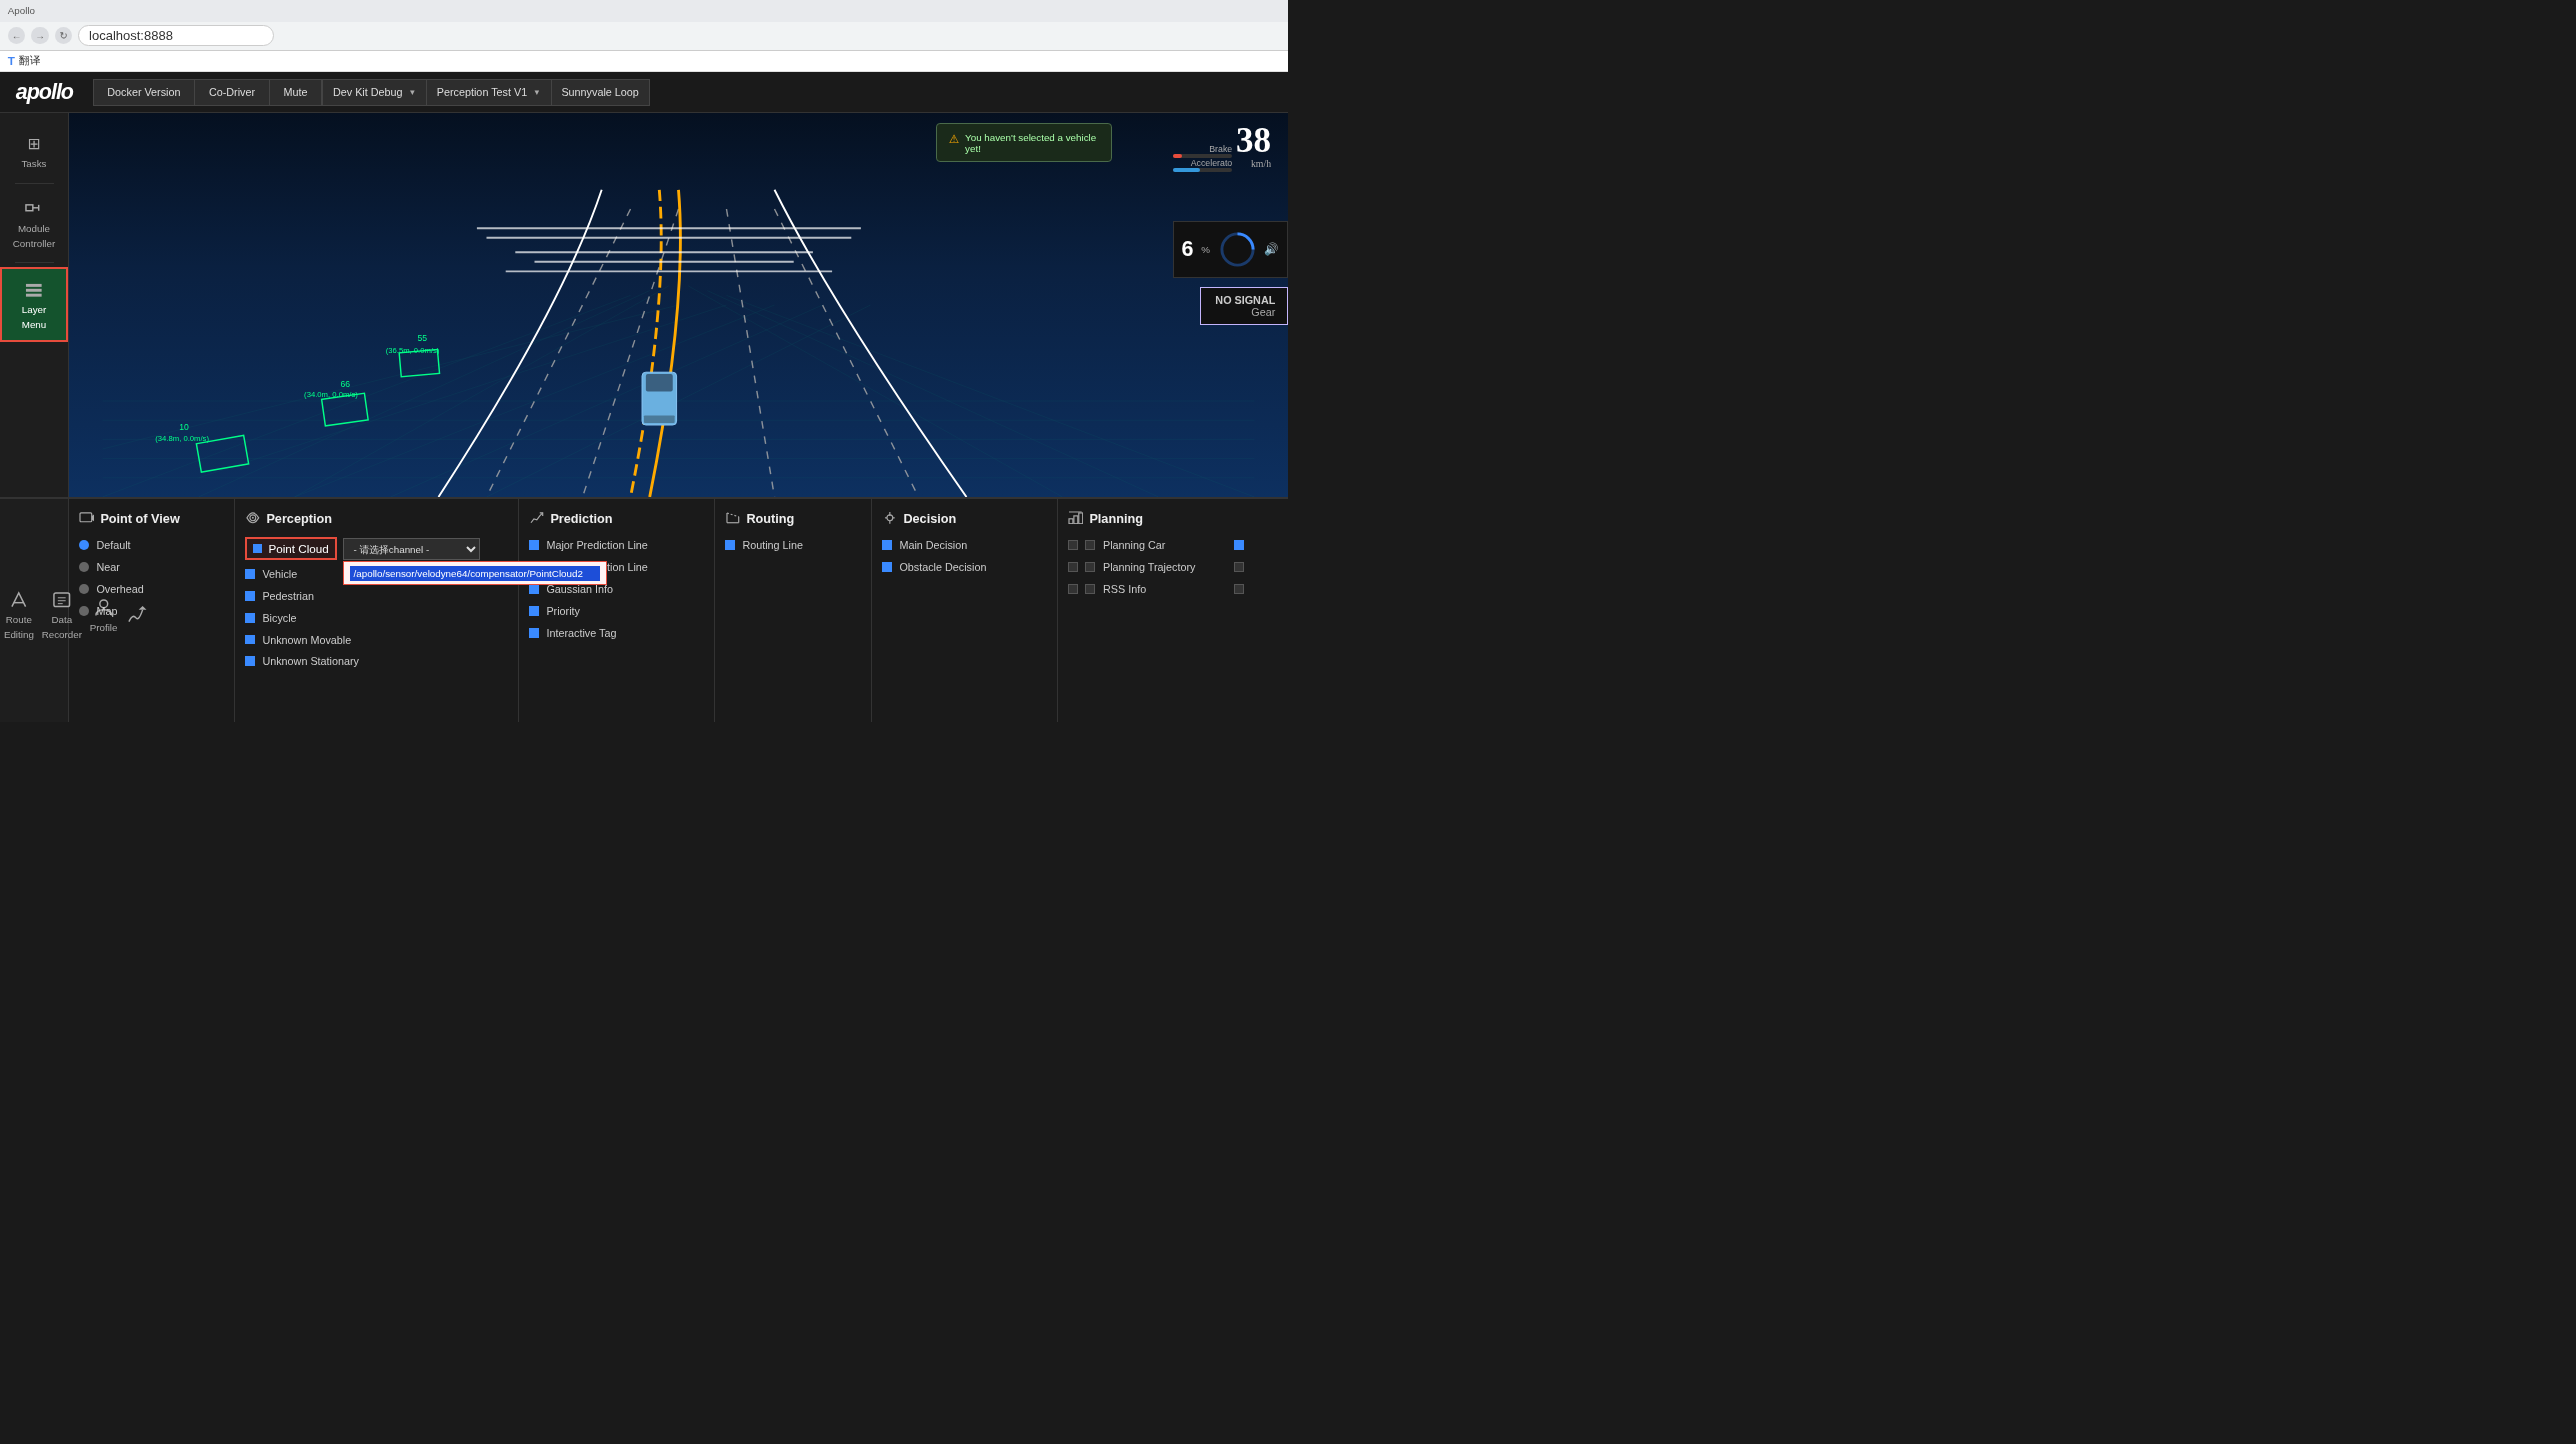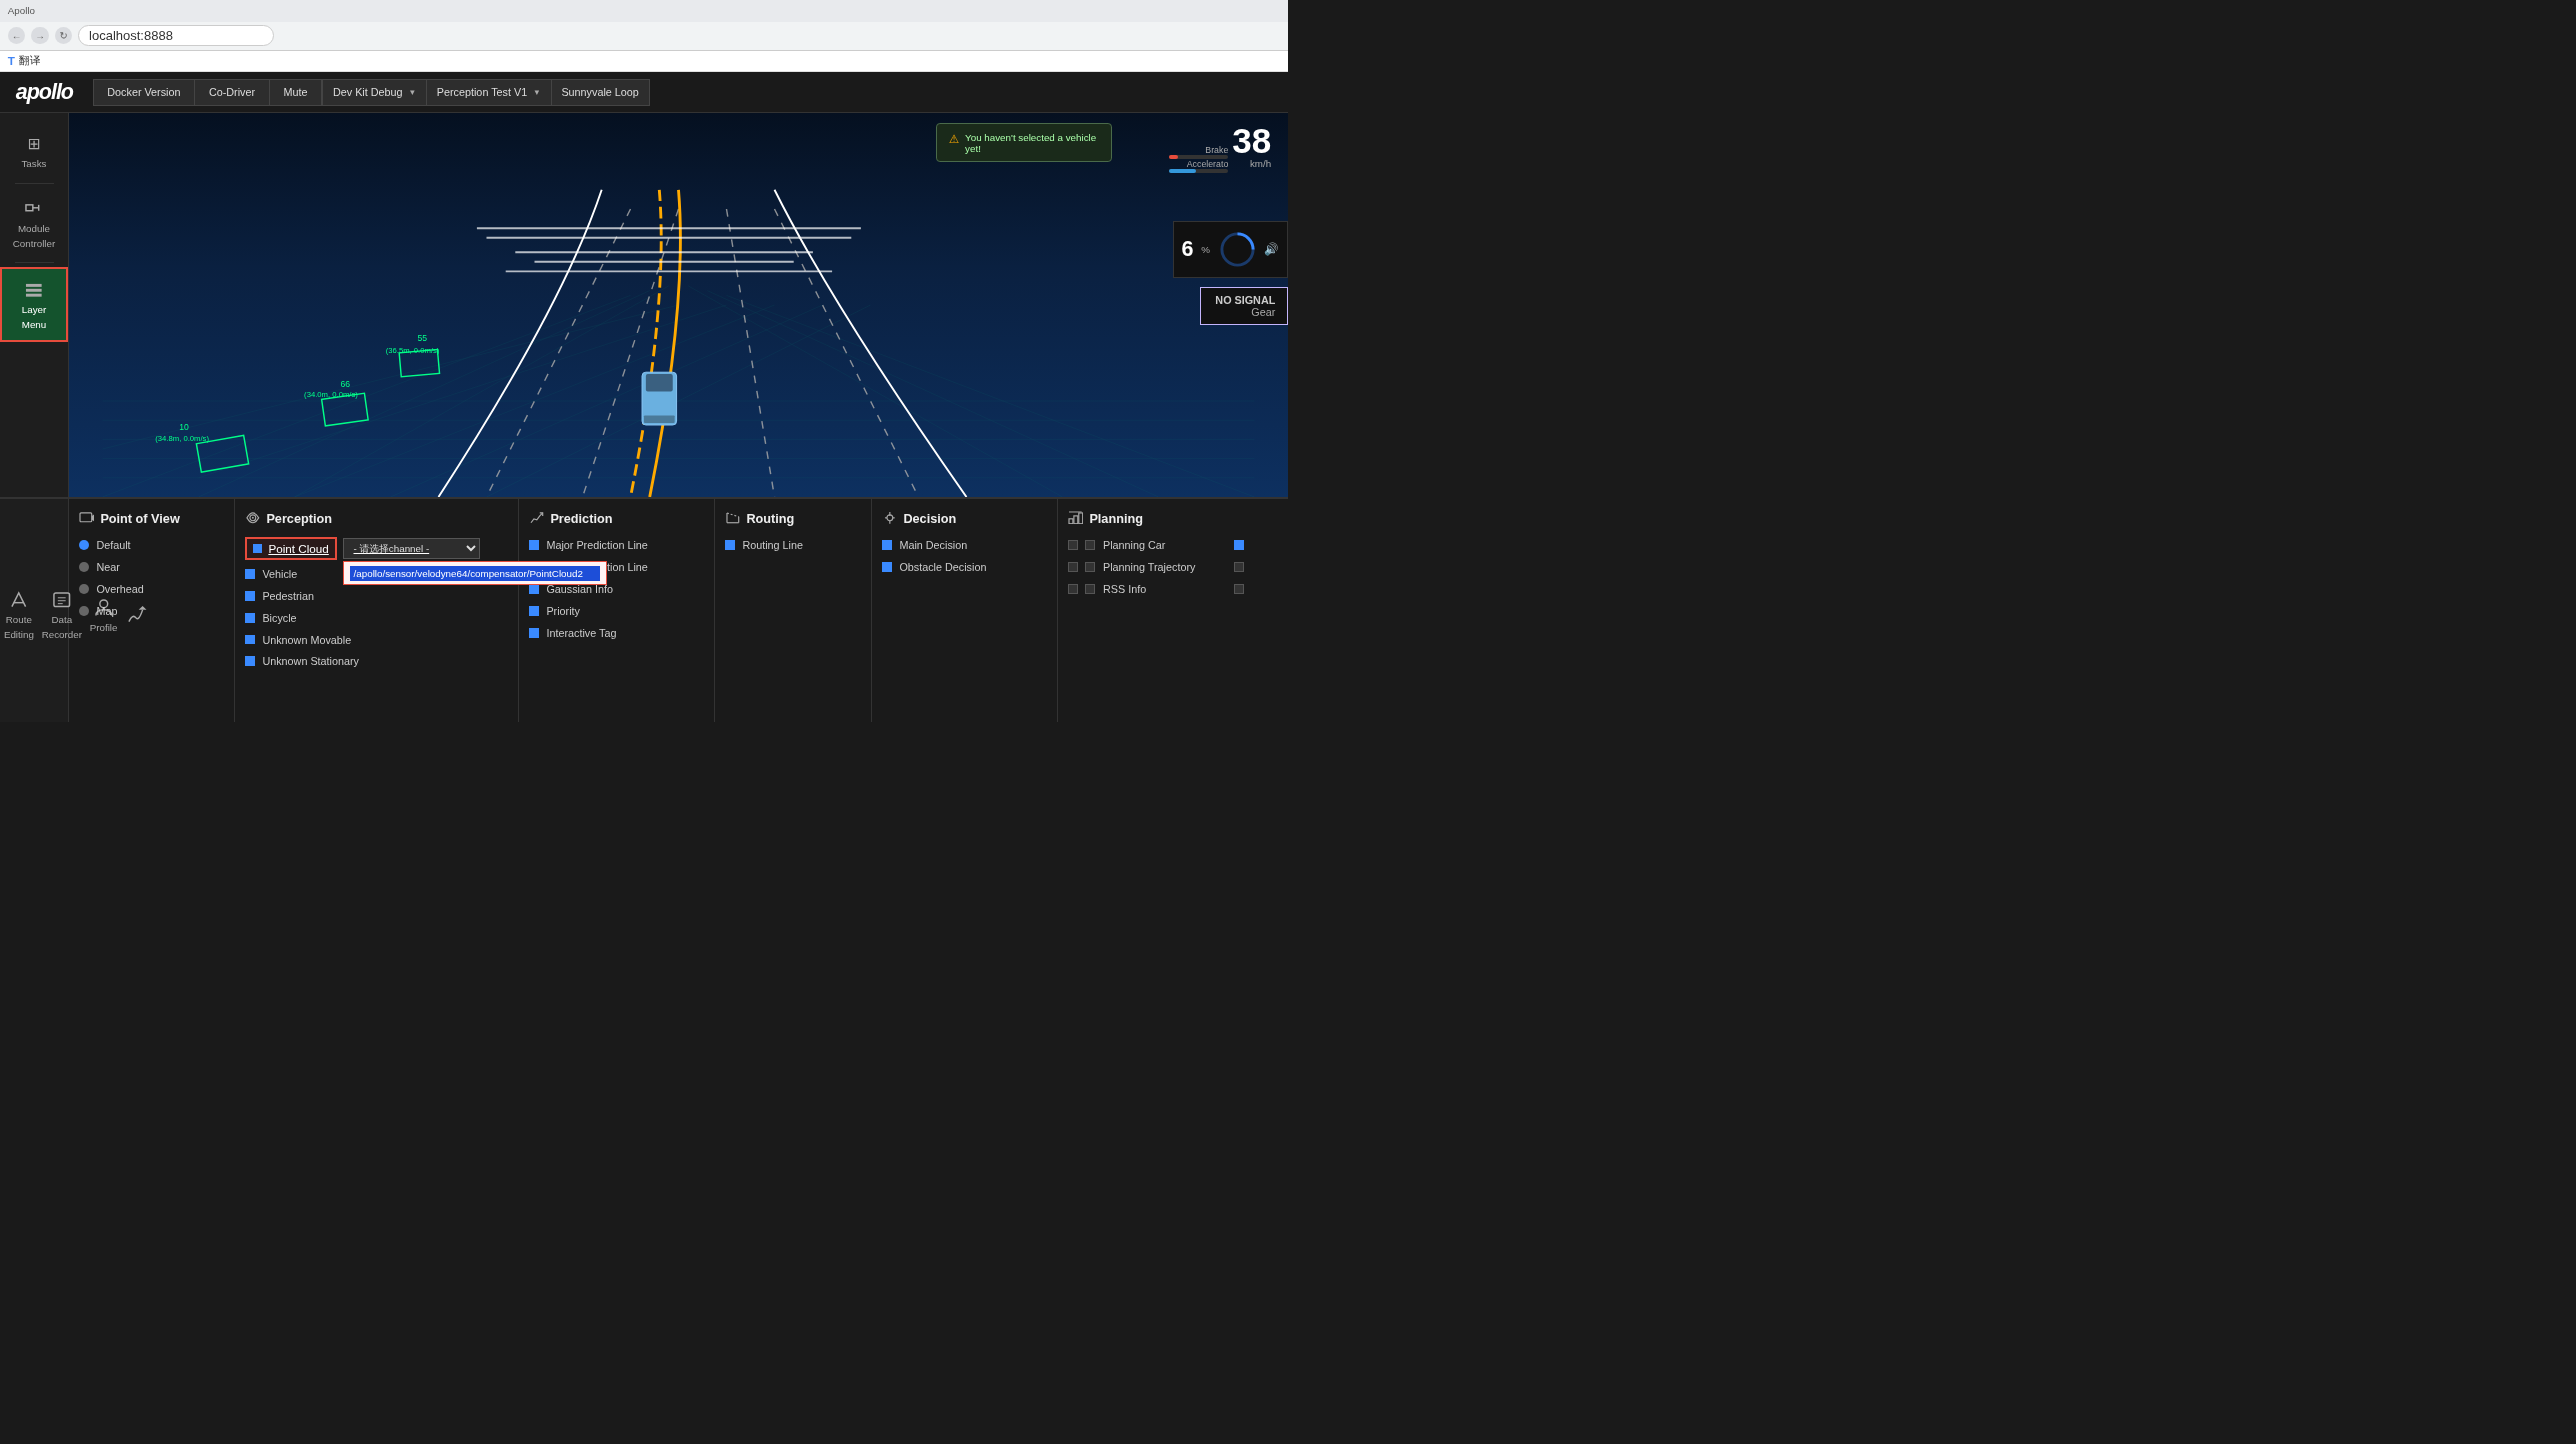--- a/index.html
+++ b/index.html
@@ -187,20 +187,21 @@
       display: flex;
       flex-direction: column;
       align-items: flex-start;
       gap: 3.9px;
       padding: 4.9px;
     }
     .speed-display {
       display: flex;
       flex-direction: column;
       align-items: flex-end;
+      font-family: Liberation Serif, serif;
     }
     .speed-num {
       font-size: 35px;
       font-weight: bold;
       color: white;
       line-height: 1;
     }
     .speed-unit { font-size: 9.8px; color: #aaa; }
     .brake-label { font-size: 8.8px; color: #aaa; text-align: right; }
     .brake-bar { width: 59px; height: 3.9px; background: #333; border-radius: 2px; }
@@ -611,21 +612,21 @@
         <span class="panel-icon">
           <svg width="15.7" height="13.7" viewBox="0 0 16 14">
             <circle cx="8" cy="7" r="3" fill="none" stroke="#aaa" stroke-width="1.2"></circle>
             <circle cx="8" cy="7" r="1" fill="#aaa"></circle>
             <path d="M2 7 Q5 2 8 2 Q11 2 14 7 Q11 12 8 12 Q5 12 2 7Z" fill="none" stroke="#aaa" stroke-width="1.2"></path>
           </svg>
         </span>
         <span>Perception</span>
       </div>
 
-      <div style="display:flex; align-items:center; gap:5.9px; position:relative;text-decoration:underline;">
+      <div style="display:flex; align-items:flex-end; gap:5.9px; position:relative;">
         <div class="point-cloud-row">
           <div class="item-square sq-blue"></div>
           <span>Point Cloud</span>
         </div>
         <select class="channel-select">
           <option>- 请选择channel -</option>
           <option>/apollo/sensor/velodyne64/compensator/PointCloud2</option>
         </select>
 
         <div class="dropdown-overlay" style="position:absolute; top:23.5px; left:98px; width:264px;">

